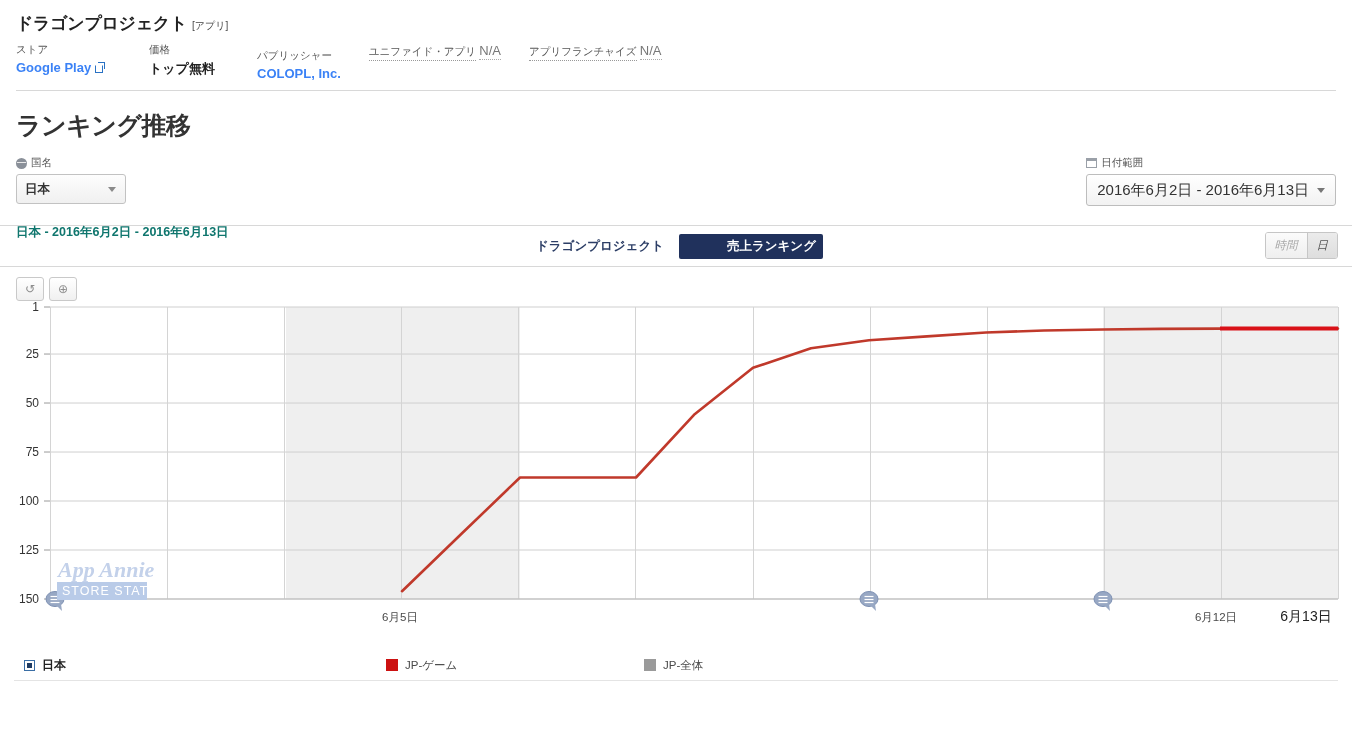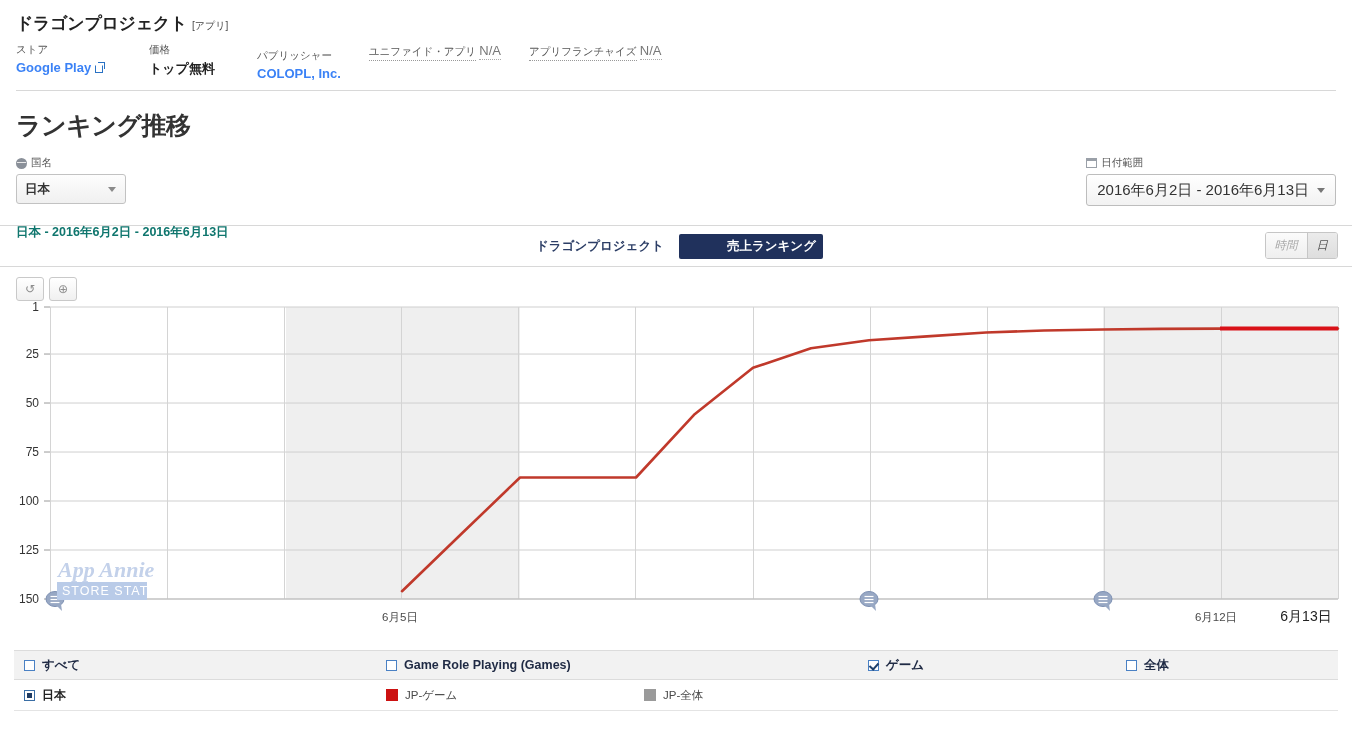--- a/index.html
+++ b/index.html
@@ -572,38 +572,20 @@
         <rect x="57" y="283" width="90" height="18" fill="#b9cbe8"></rect>
         <text class="watermark-sub" x="62" y="296">STORE STATS</text>
       </g>
     </svg>
   </div>
 
 </div>
 
 <div class="legend">
 
-  <div class="legend-head">
-    <div class="legend-cell c1">
-      <span class="chk"></span>
-      <span class="legend-head-label">すべて</span>
-    </div>
-    <div class="legend-cell c2">
-      <span class="chk"></span>
-      <span class="legend-head-label">Game Role Playing (Games)</span>
-    </div>
-    <div class="legend-cell c3">
-      <span class="chk checked"></span>
-      <span class="legend-head-label">ゲーム</span>
-    </div>
-    <div class="legend-cell c4">
-      <span class="chk"></span>
-      <span class="legend-head-label">全体</span>
-    </div>
-  </div>
 
   <div class="legend-body">
     <div class="legend-cell c1">
       <span class="radio-sq"></span>
       <span class="legend-item-label dark">日本</span>
     </div>
     <div class="legend-cell c3">
       <span class="swatch" style="background: rgb(204, 17, 17);"></span>
       <span class="legend-item-label">JP-ゲーム</span>
     </div>

